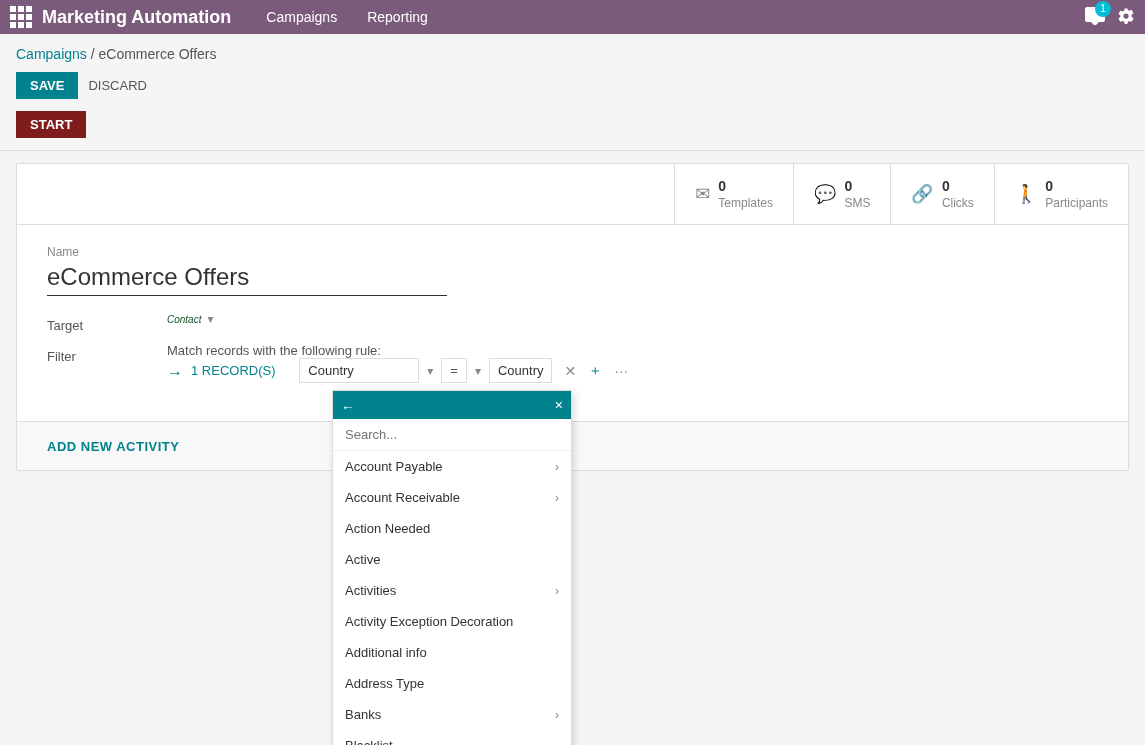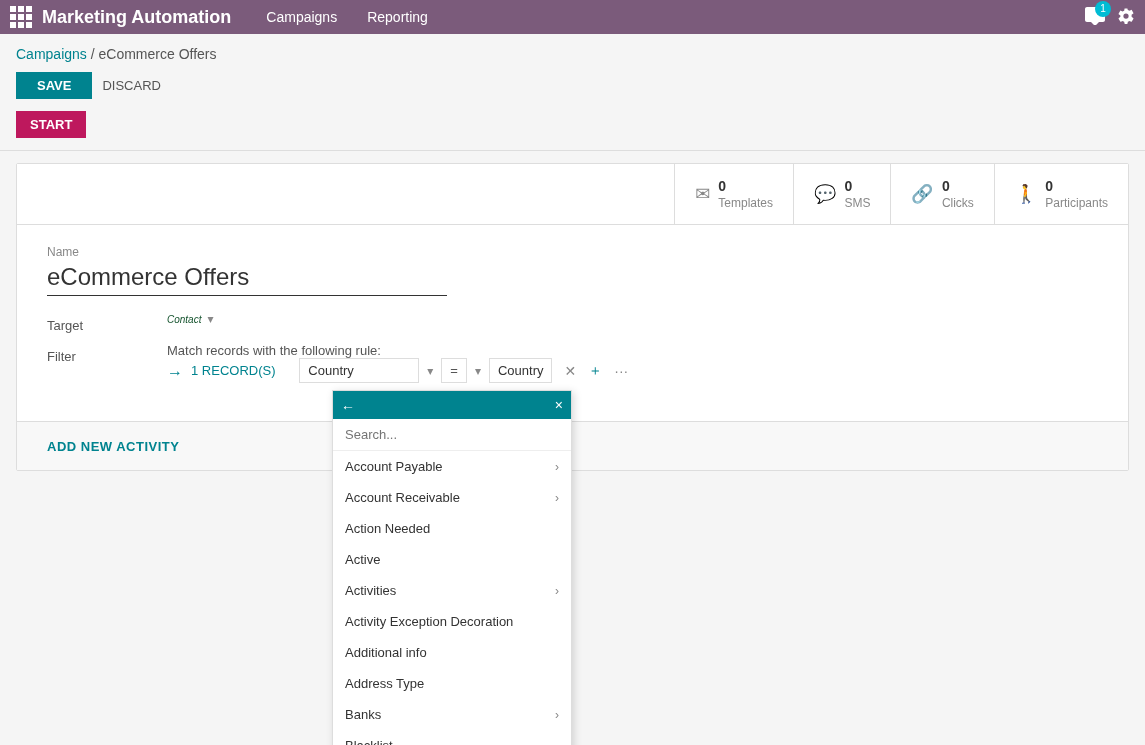--- a/index.html
+++ b/index.html
@@ -89,35 +89,35 @@
     .action-bar {
       padding: 4px 16px 8px;
       display: flex;
       align-items: center;
       gap: 10px;
     }
     .btn-save {
       background: #00838F;
       color: white;
       border: none;
-      padding: 6px 21px;
+      padding: 6px 14px;
       cursor: pointer;
       font-size: 13px;
       font-weight: bold;
       text-align: center;
     }
     .btn-discard {
       background: none;
       border: none;
       color: #555;
       cursor: pointer;
       font-size: 13px;
     }
     .btn-start {
-      background: #be185d;
+      background: #7f1d1d;
       color: white;
       border: none;
       padding: 6px 14px;
       cursor: pointer;
       font-size: 13px;
       font-weight: bold;
       margin-left: 0;
     }
     .start-bar {
       padding: 4px 16px 8px;

